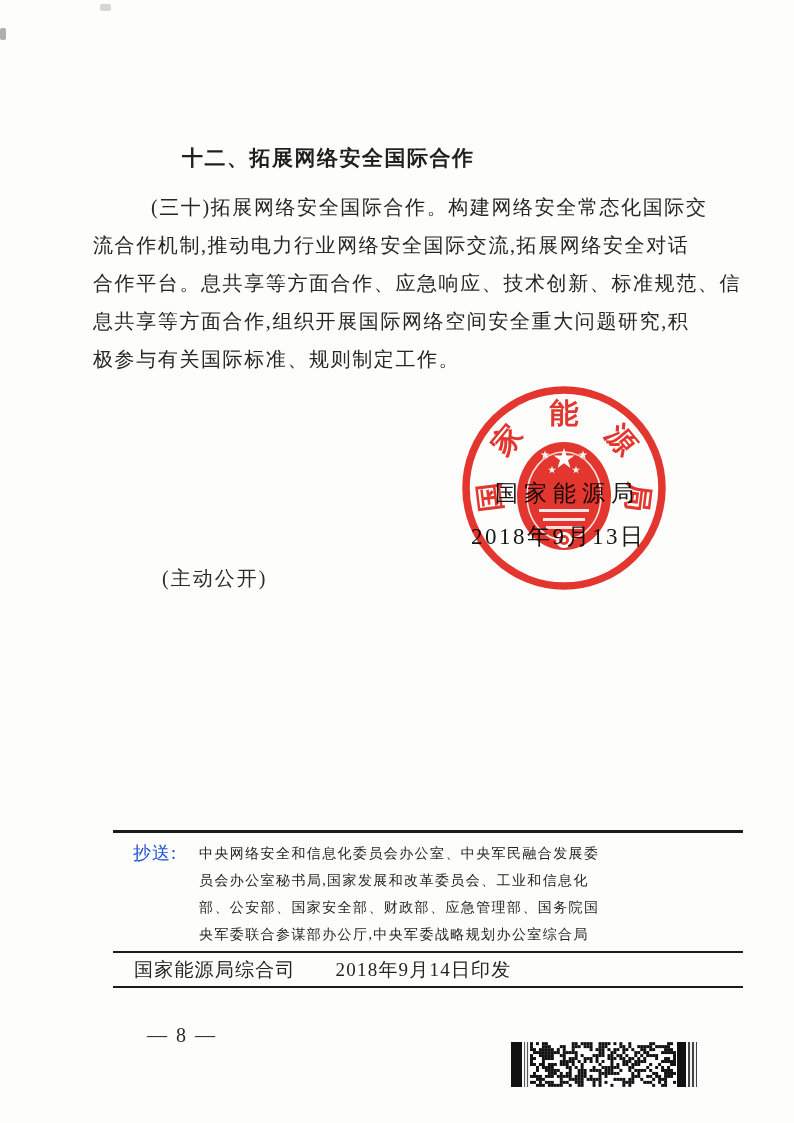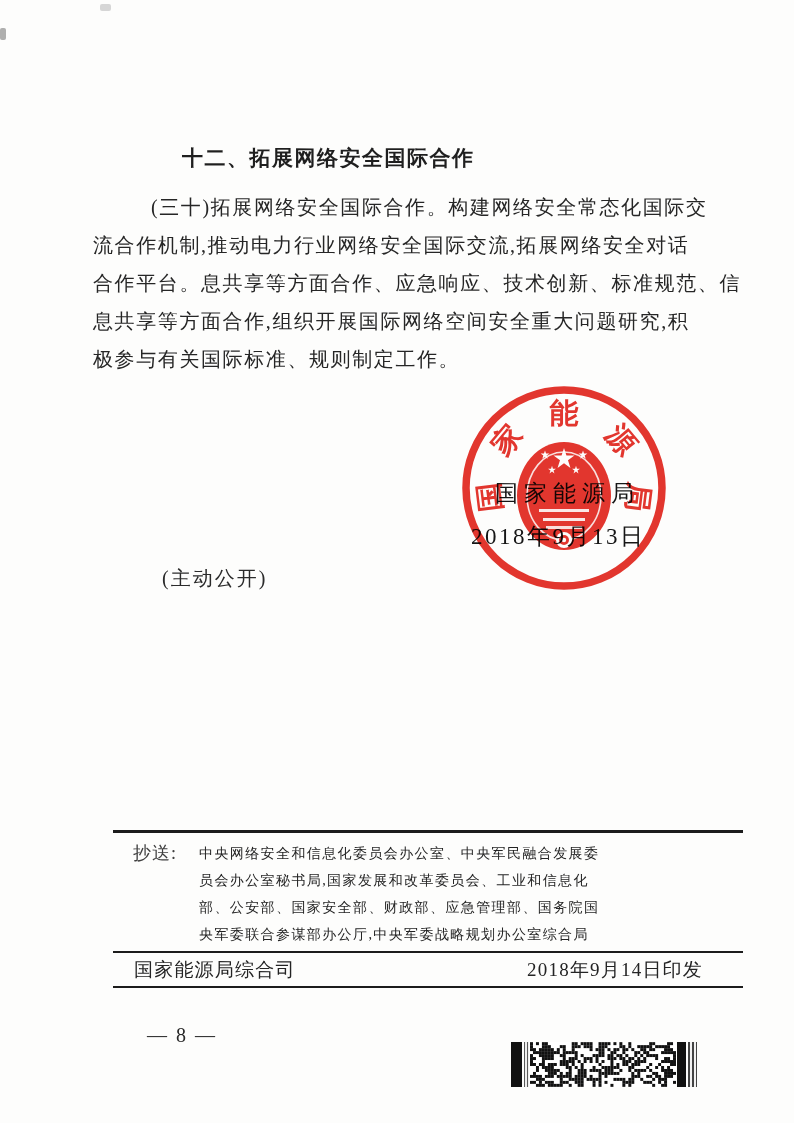--- a/index.html
+++ b/index.html
@@ -34,28 +34,28 @@
   }
   .disclosure{
     position:absolute;left:162px;top:565px;
     font-size:20px;letter-spacing:2px;white-space:nowrap;color:#2b2b2b;
   }
   .footer{position:absolute;left:113px;top:830px;width:630px;}
   .rule{background:#1c1c1c;width:100%;}
   .rule.thick{height:3px;}
   .rule.thin{height:2px;}
   .cc-row{display:flex;padding:7px 0 0 20px;box-sizing:border-box;}
-  .cc-label{flex:0 0 66px;font-size:18px;line-height:27px;letter-spacing:1px;color:#404040;}
+  .cc-label{flex:0 0 66px;font-size:18px;line-height:27px;letter-spacing:1px;color:#1d4ed8;}
   .cc-line{
     font-size:14px;line-height:27px;letter-spacing:1.4px;
     white-space:nowrap;color:#242424;
   }
   .imprint-row{
-    display:flex;justify-content:space-between;align-items:center;
-    height:33px;padding:0 40px 0 21px;box-sizing:border-box;
+    display:flex;align-items:center;
+    height:33px;padding:0 40px 0 21px;box-sizing:border-box;gap:40px;
   }
   .imprint-office,.imprint-date{font-size:19px;letter-spacing:1.2px;white-space:nowrap;color:#242424;}
   .page-number{
     position:absolute;left:147px;top:1024px;
     font-size:20px;letter-spacing:2px;color:#2a2a2a;white-space:nowrap;
   }
   .barcode{
     position:absolute;left:511px;top:1042px;height:45px;
     display:flex;align-items:stretch;
   }

